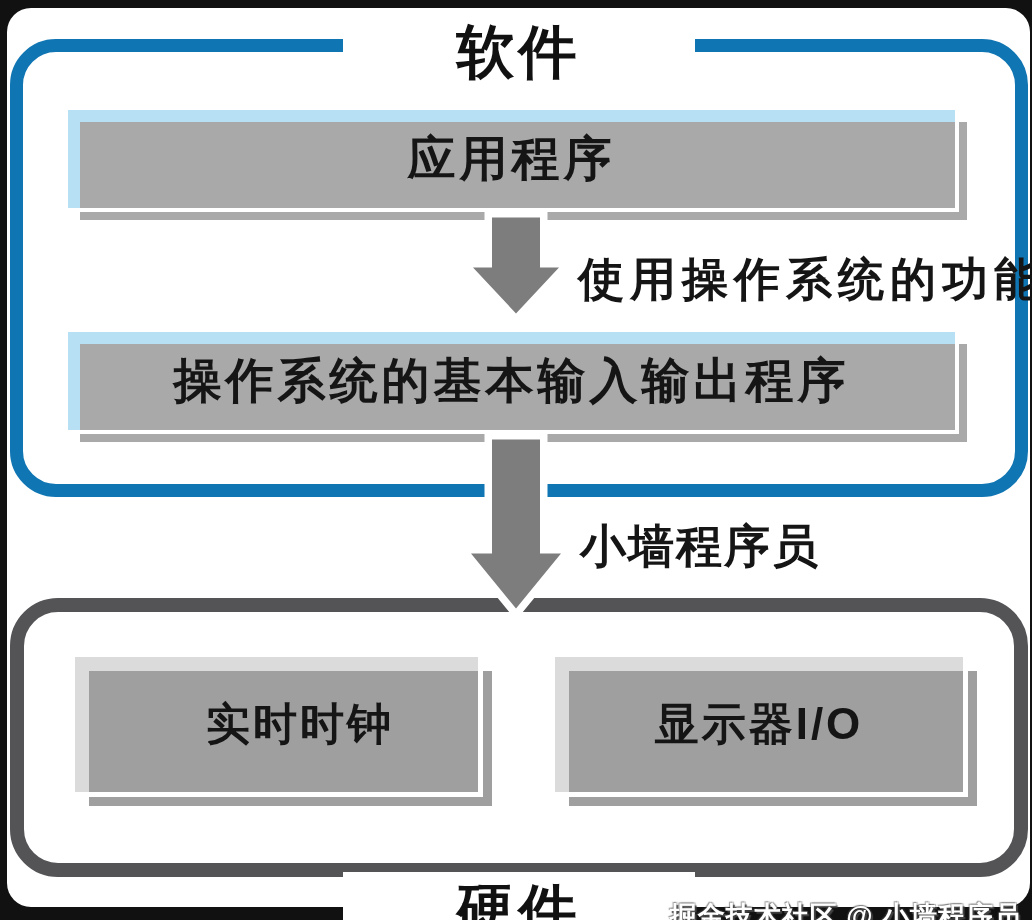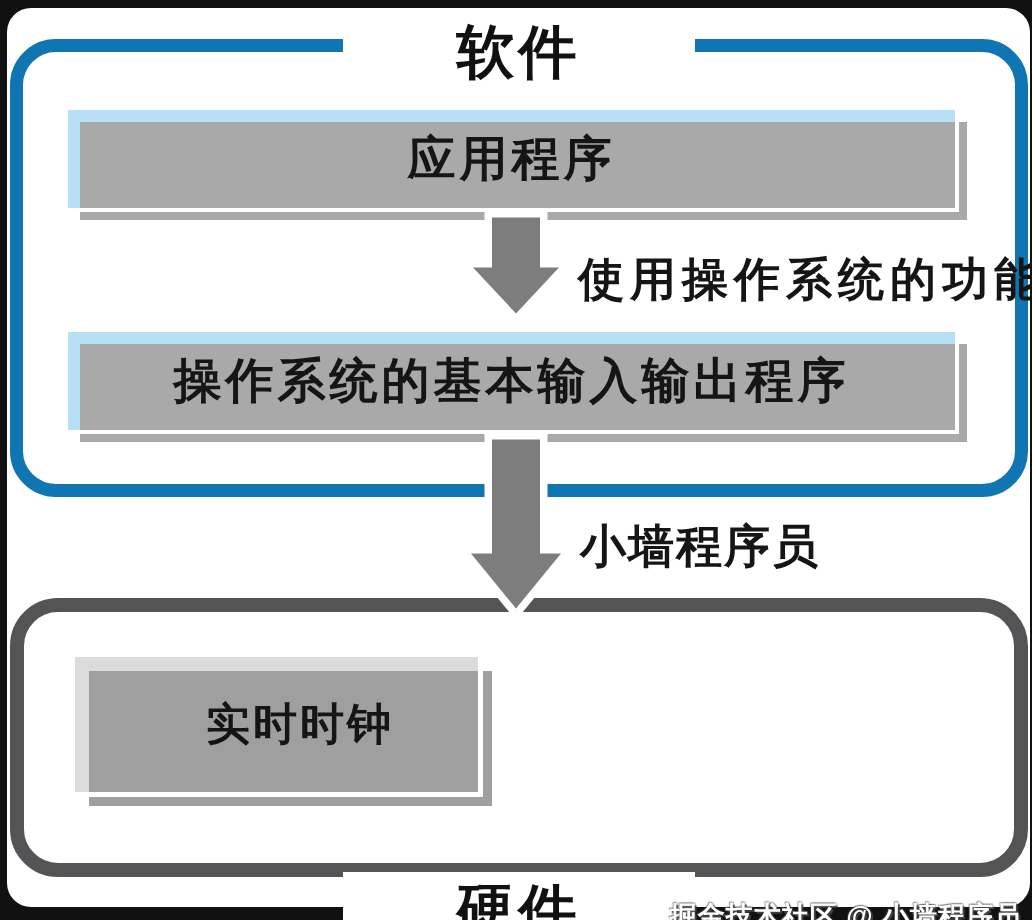--- a/index.html
+++ b/index.html
@@ -107,16 +107,17 @@
     <path d="M36,7.5 L36,57.5 L17,57.5 L60,103.5 L103,57.5 L84,57.5 L84,7.5 Z" fill="#7d7d7d" class="arrow-shape" stroke="#ffffff" stroke-width="15" paint-order="stroke fill" stroke-linejoin="miter"></path>
   </svg>
   <div class="arrow-label arrow-label1">使用操作系统的功能</div>
 
   <svg class="arrow arrow2" viewBox="0 0 120 186">
     <path d="M36,7.5 L36,121.5 L15,121.5 L60,176.5 L105,121.5 L84,121.5 L84,7.5 Z" fill="#7d7d7d" class="arrow-shape" stroke="#ffffff" stroke-width="15" paint-order="stroke fill" stroke-linejoin="miter"></path>
   </svg>
   <div class="arrow-label arrow-label2">小墙程序员</div>
 
   <div class="dbox hw-box hw-box1">实时时钟</div>
+  <div class="dbox hw-box hw-box2">显示器I/O</div>
 
   <div class="watermark">掘金技术社区 @ 小墙程序员</div>
 
 </div>
 
 </body></html>

